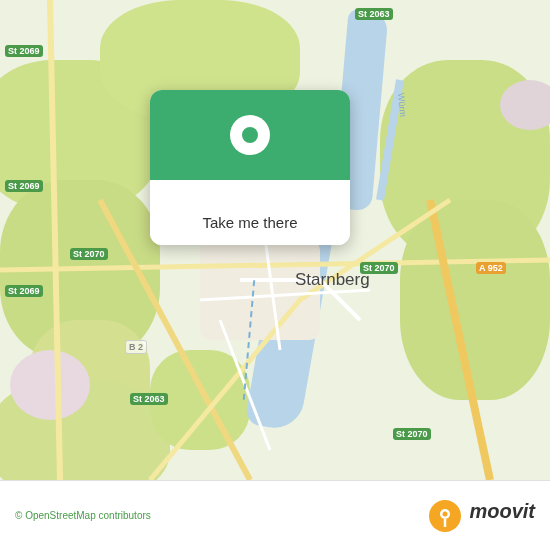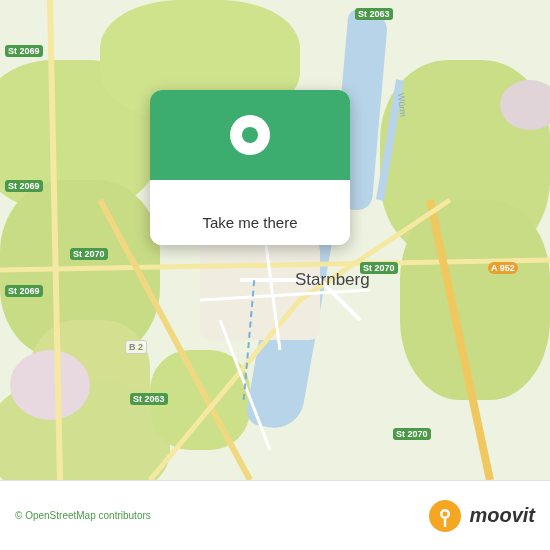--- a/index.html
+++ b/index.html
@@ -209,21 +209,20 @@
 
     .place-name {
       font-size: 16px;
       font-weight: bold;
       color: #222;
       margin-top: 3px;
     }
 
     .moovit-logo {
       display: flex;
-      align-items: center;
       gap: 8px;
     }
 
     .moovit-icon {
       width: 32px;
       height: 32px;
       background: #f5a623;
       border-radius: 50%;
       display: flex;
       align-items: center;
@@ -296,21 +295,21 @@
   <div class="route-line"></div>
 
   <div class="road-label green" style="left:5px; top:45px;">St 2069</div>
   <div class="road-label green" style="left:355px; top:8px;">St 2063</div>
   <div class="road-label green" style="left:5px; top:180px;">St 2069</div>
   <div class="road-label green" style="left:5px; top:285px;">St 2069</div>
   <div class="road-label green" style="left:70px; top:248px;">St 2070</div>
   <div class="road-label green" style="left:360px; top:262px;">St 2070</div>
   <div class="road-label" style="left:125px; top:340px;">B 2</div>
   <div class="road-label green" style="left:130px; top:393px;">St 2063</div>
-  <div class="road-label orange" style="left:488px; top:262px;border-radius:6px;">A 952</div>
+  <div class="road-label orange" style="left:476px; top:262px;">A 952</div>
   <div class="road-label green" style="left:393px; top:428px;">St 2070</div>
 
   <div class="town-label" style="left:295px; top:270px;">Starnberg</div>
 
   <div style="position:absolute; left:390px; top:100px; font-size:9px; color:#88aacc; transform:rotate(85deg);">Würm</div>
 
   <div class="map-card">
     <div class="map-card-icon">
       <div class="location-pin"></div>
     </div>

